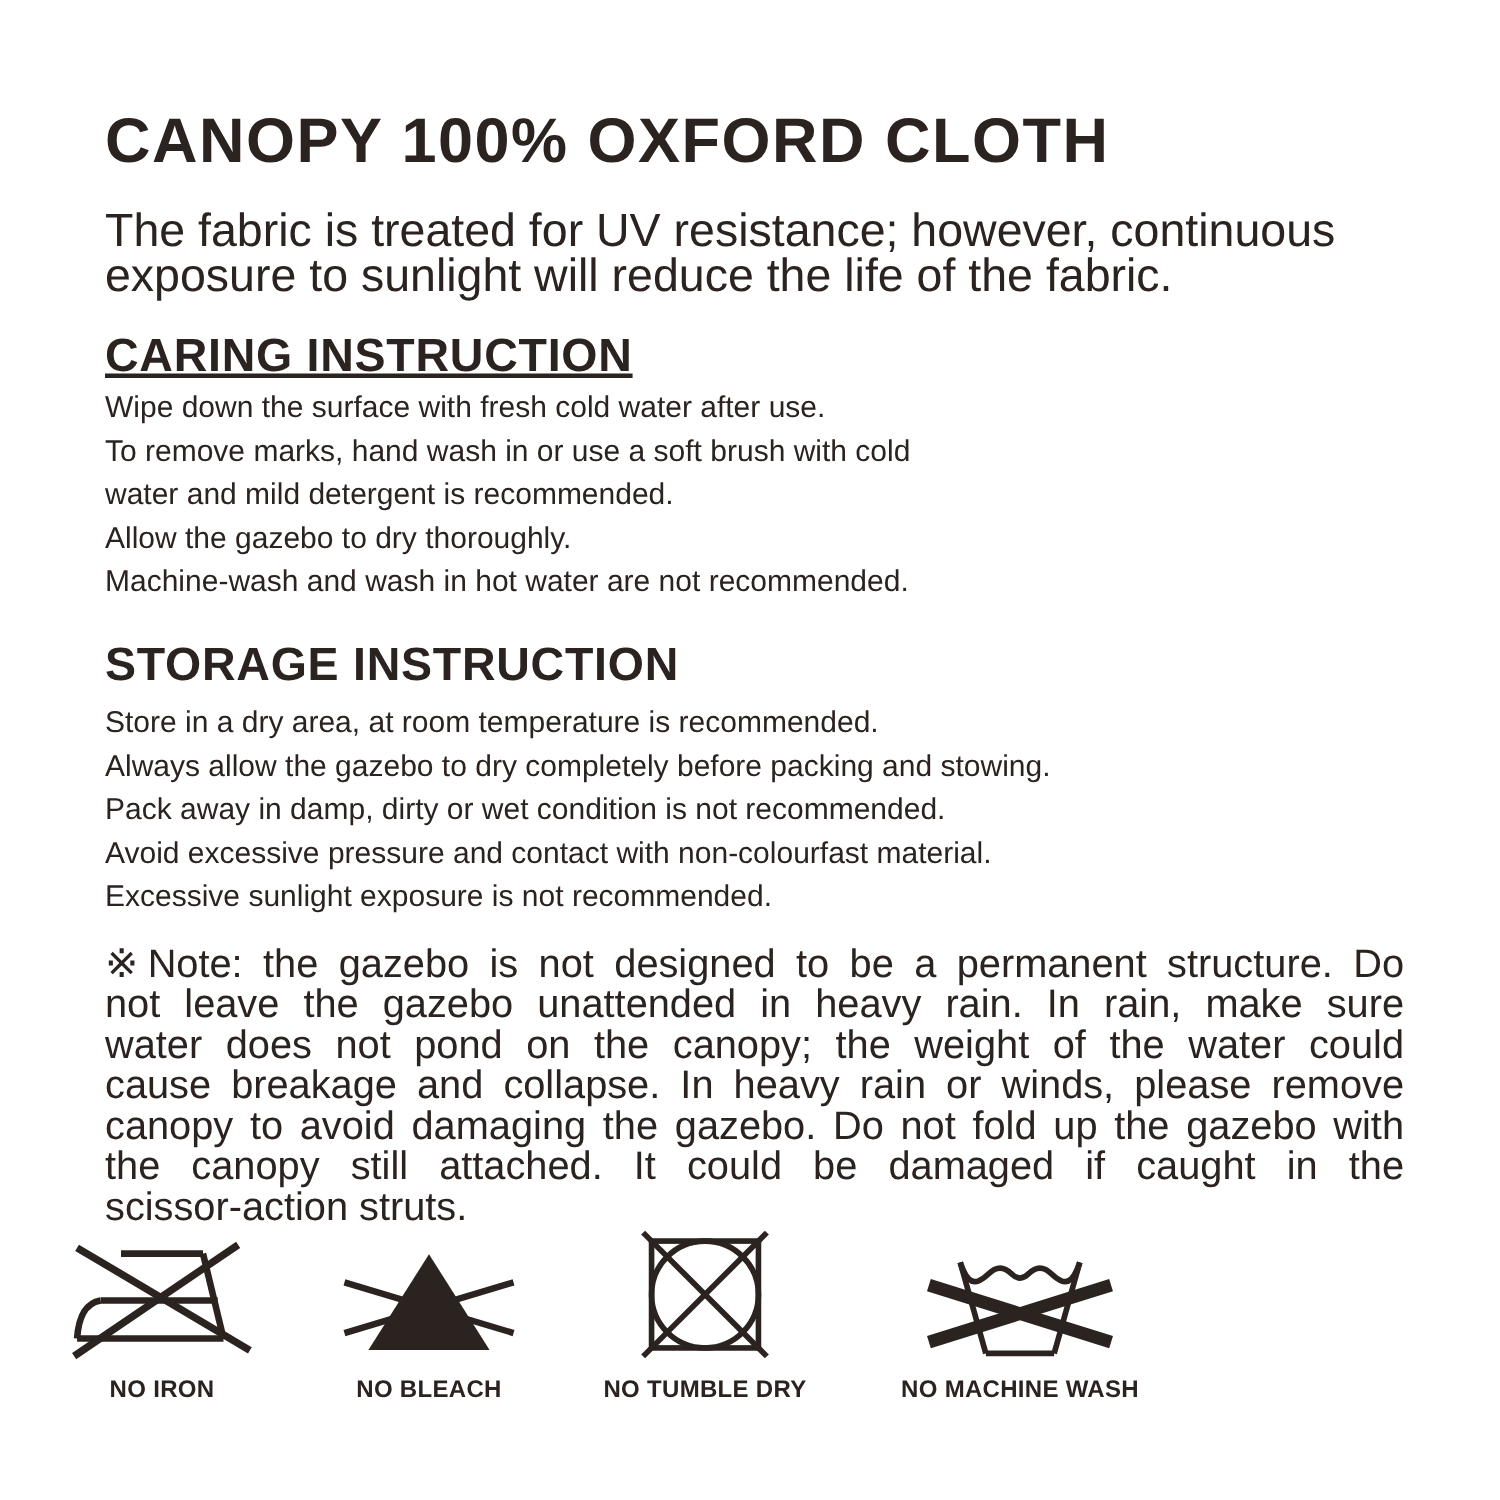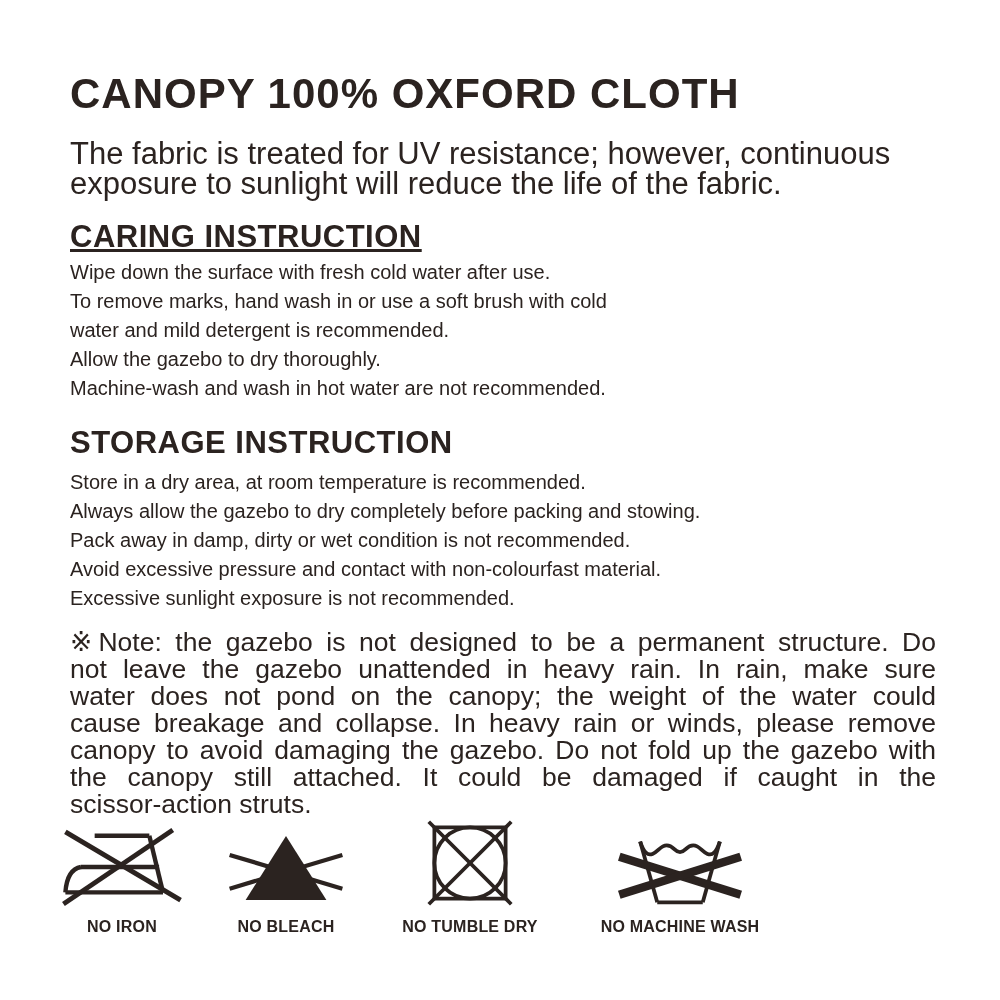--- a/index.html
+++ b/index.html
@@ -123,21 +123,21 @@
       <div class="note-line">water does not pond on the canopy; the weight of the water could</div>
       <div class="note-line">cause breakage and collapse.  In heavy rain or winds, please remove</div>
       <div class="note-line">canopy to avoid damaging the gazebo. Do not fold up the gazebo with</div>
       <div class="note-line">the canopy still attached. It could be damaged if caught in the</div>
       <div class="note-line last">scissor-action struts.</div>
     </div>
   </div>
 
   <div class="care-row">
 
-    <div class="care-item" style="left:30px">
+    <div class="care-item" style="left:16px">
       <div class="care-sym">
         <svg width="132" height="82" viewBox="0 0 132 84" fill="none" stroke="#2b2320">
           <path d="M38 10 L94 10" stroke-width="4.5"></path>
           <path d="M94 10 L108 68" stroke-width="4.5"></path>
           <path d="M24 42 L104 42" stroke-width="4.5"></path>
           <path d="M24 42 C13 44 9 54 8 68" stroke-width="4.5"></path>
           <path d="M8 68 L108 68" stroke-width="4.5"></path>
           <path d="M8 6 L126 76" stroke-width="5"></path>
           <path d="M118 4 L6 80" stroke-width="5"></path>
         </svg>

